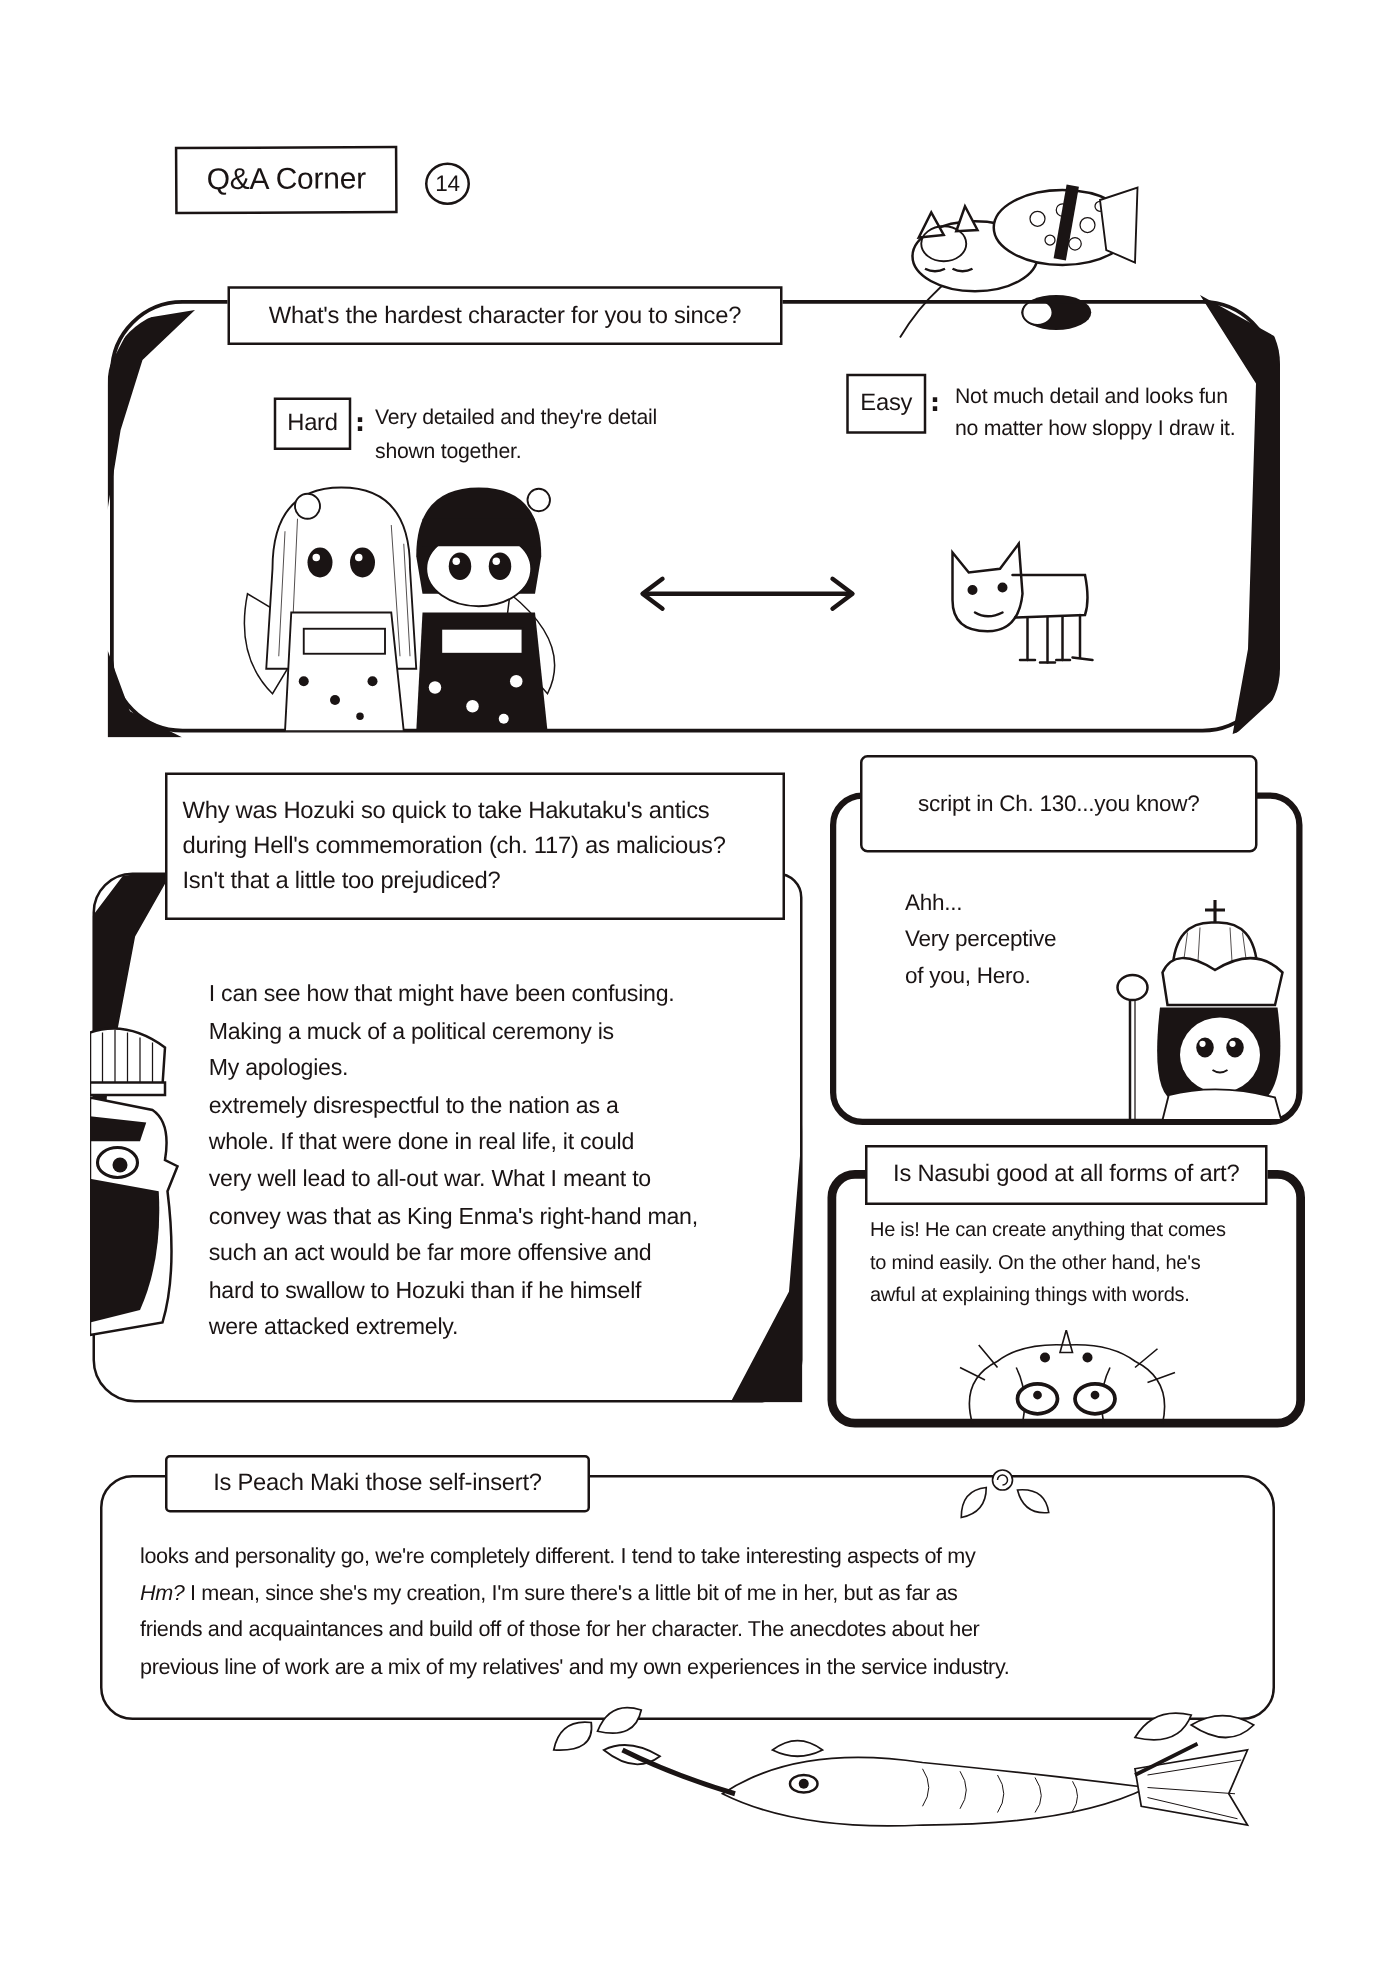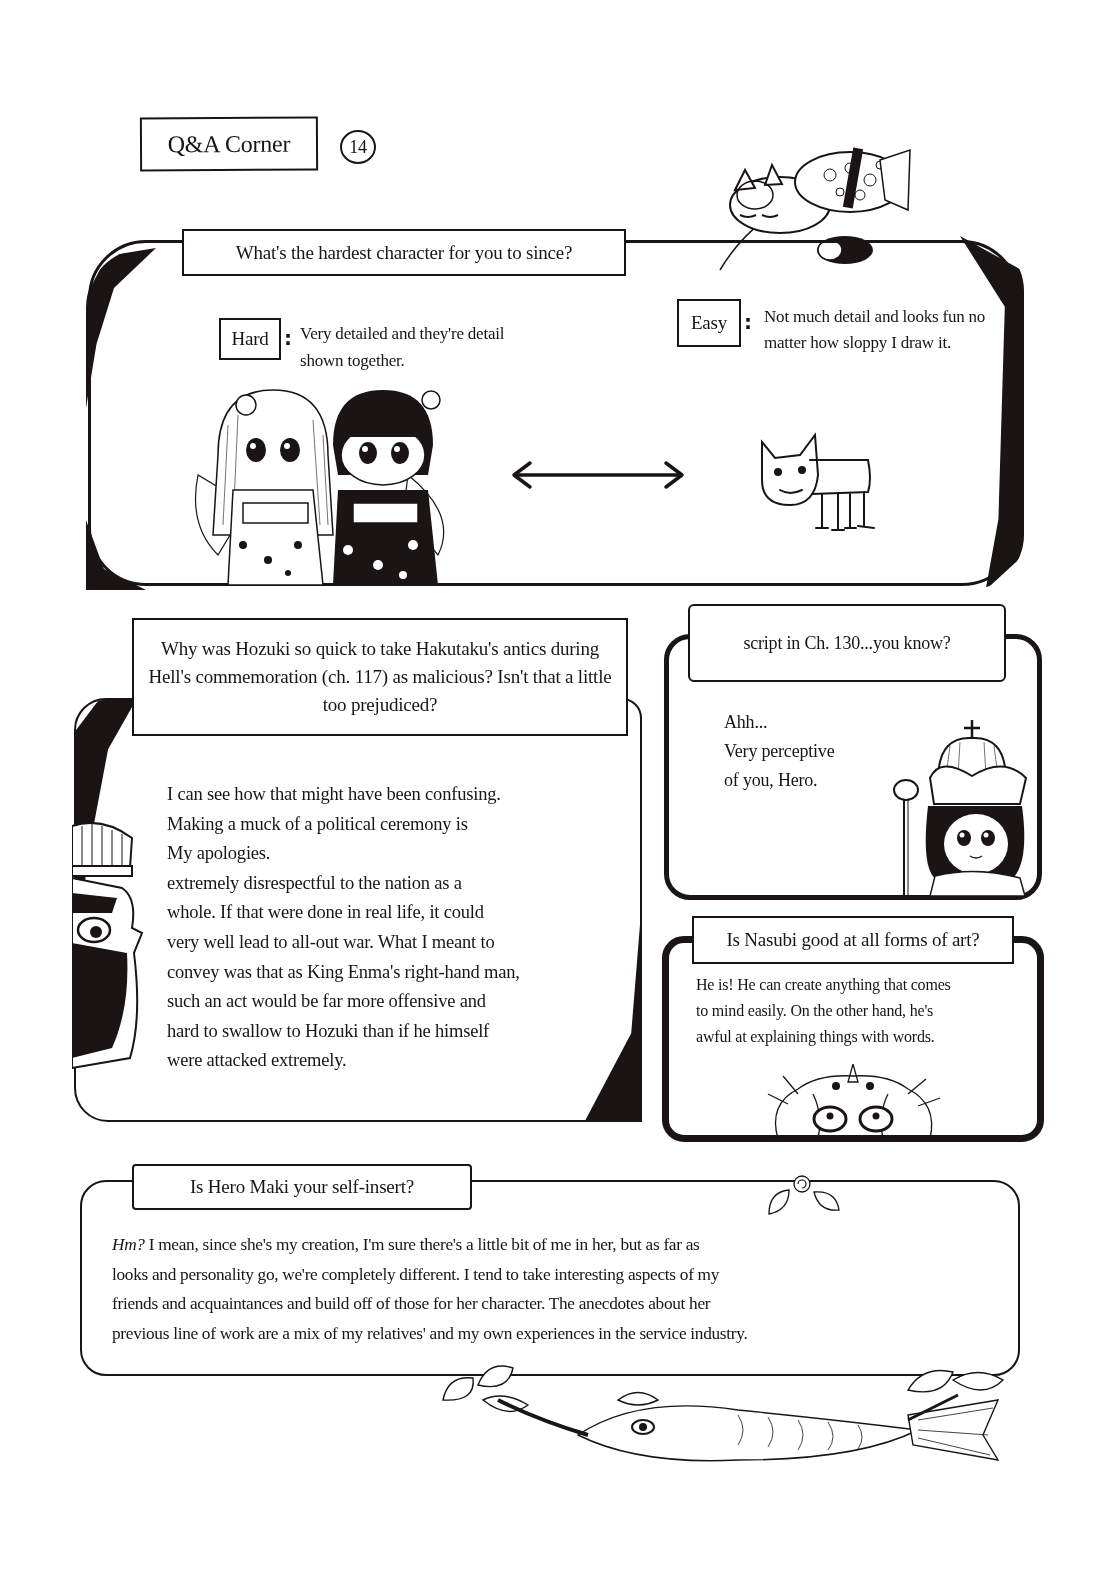--- a/index.html
+++ b/index.html
@@ -1,19 +1,19 @@
 <!DOCTYPE html>
 <html><head>
 <meta charset="utf-8">
 <style>
   html, body { margin: 0; padding: 0; background: #ffffff; }
   body { width: 1100px; height: 1579px; position: relative; overflow: hidden;
          font-family: "DejaVu Sans", sans-serif; color: #1a1414; }
   .abs { position: absolute; }
-  .hand { font-family: Liberation Serif, serif; color: #1a1414; letter-spacing: -0.2px; }
+  .hand { font-family: Liberation Sans, sans-serif; color: #1a1414; letter-spacing: -0.2px; }
 
   
   .title-box { left: 140px; top: 117px; width: 178px; height: 54px; border: 2.5px solid #1a1414;
                box-sizing: border-box; display: flex; align-items: center; justify-content: center;
                font-size: 24px; transform: rotate(-0.3deg); }
   .title-num { left: 340px; top: 130px; width: 36px; height: 34px; border: 2px solid #1a1414; border-radius: 50%;
                box-sizing: border-box; display: flex; align-items: center; justify-content: center; font-size: 18px; }
 
   
   .p1-frame { left: 88px; top: 240px; width: 932px; height: 346px; border: 3px solid #1a1414; border-radius: 58px;
@@ -46,21 +46,21 @@
   .cat-top { left: 710px; top: 140px; width: 205px; height: 140px; }
 
   
   .p2-frame { left: 74px; top: 698px; width: 568px; height: 424px; border: 2.5px solid #1a1414; border-radius: 32px 20px 34px 34px;
               box-sizing: border-box; }
   .p2-shade-left { left: 74px; top: 700px; width: 62px; height: 410px; background: #1a1414;
                    clip-path: polygon(0 8%, 40% 0, 100% 0, 55% 12%, 20% 40%, 0 85%); border-radius: 30px 0 0 0; }
   .p2-shade-right { left: 570px; top: 900px; width: 72px; height: 222px; background: #1a1414;
                     clip-path: polygon(100% 0, 100% 100%, 20% 100%, 85% 60%); }
   .p2-q { left: 132px; top: 618px; width: 496px; height: 118px; border: 2.5px solid #1a1414; background: #fff; box-sizing: border-box;
-          display: flex; align-items: center; justify-content: center; text-align: center; font-size: 19px; line-height: 28px; padding: 0 12px; }
+          display: flex; align-items: center; justify-content: center; text-align: left; font-size: 19px; line-height: 28px; padding: 0 12px; }
   .p2-a { left: 167px; top: 780px; width: 460px; font-size: 18.5px; line-height: 29.6px; }
   .enma { left: 72px; top: 818px; width: 80px; height: 260px; }
 
   
   .p3-frame { left: 664px; top: 634px; width: 378px; height: 266px; border: 5px solid #1a1414; border-radius: 26px;
               box-sizing: border-box; }
   .p3-q { left: 688px; top: 604px; width: 318px; height: 78px; border: 2.5px solid #1a1414; background: #fff; box-sizing: border-box;
           display: flex; align-items: center; justify-content: center; text-align: center; font-size: 18px; line-height: 28px; border-radius: 6px; }
   .p3-a { left: 724px; top: 708px; width: 200px; font-size: 18px; line-height: 29px; }
   .maki { left: 880px; top: 716px; width: 150px; height: 180px; }
@@ -273,32 +273,32 @@
   </g>
   <circle cx="78" cy="22" r="4" fill="#1a1414"></circle>
     <circle cx="112" cy="22" r="4" fill="#1a1414"></circle>
   <ellipse cx="72" cy="55" rx="16" ry="12" fill="#fff" stroke="#1a1414" stroke-width="3"></ellipse>
   <ellipse cx="118" cy="55" rx="16" ry="12" fill="#fff" stroke="#1a1414" stroke-width="3"></ellipse>
   <circle cx="72" cy="52" r="3.5" fill="#1a1414"></circle>
     <circle cx="118" cy="52" r="3.5" fill="#1a1414"></circle>
 </svg>
 
 <div class="abs p5-frame"></div>
-<div class="abs p5-q hand">Is Hero Maki your self-insert?</div>
+<div class="abs p5-q hand">Is Peach Maki those self-insert?</div>
 <svg class="abs leaves-top" viewBox="0 0 80 44">
   <g fill="#fff" stroke="#1a1414" stroke-width="1.3">
     <path d="M5 42 Q5 20 25 18 Q25 38 5 42 Z"></path>
     <path d="M50 20 Q72 18 75 38 Q55 40 50 20 Z"></path>
     <circle cx="38" cy="12" r="8"></circle>
   </g>
   <path d="M38 12 m-4 0 a4 4 0 1 1 4 4" fill="none" stroke="#1a1414" stroke-width="1.2"></path>
 </svg>
 <div class="abs p5-a hand">
+  <div>looks and personality go, we're completely different. I tend to take interesting aspects of my</div>
   <div><em>Hm?</em><span> I mean, since she's my creation, I'm sure there's a little bit of me in her, but as far as</span></div>
-  <div>looks and personality go, we're completely different. I tend to take interesting aspects of my</div>
   <div>friends and acquaintances and build off of those for her character. The anecdotes about her</div>
   <div>previous line of work are a mix of my relatives' and my own experiences in the service industry.</div>
 </div>
 <svg class="abs fish" viewBox="0 0 580 110">
   <g fill="#fff" stroke="#1a1414" stroke-width="1.4">
     <path d="M5 40 Q10 15 35 18 Q38 42 5 40 Z"></path>
     <path d="M40 25 Q50 0 75 8 Q70 32 40 25 Z"></path>
     <path d="M45 40 Q65 30 90 45 Q70 60 45 40 Z"></path>
     <path d="M470 30 Q485 5 515 12 Q505 38 470 30 Z"></path>
     <path d="M515 20 Q540 5 565 20 Q545 40 515 20 Z"></path>

